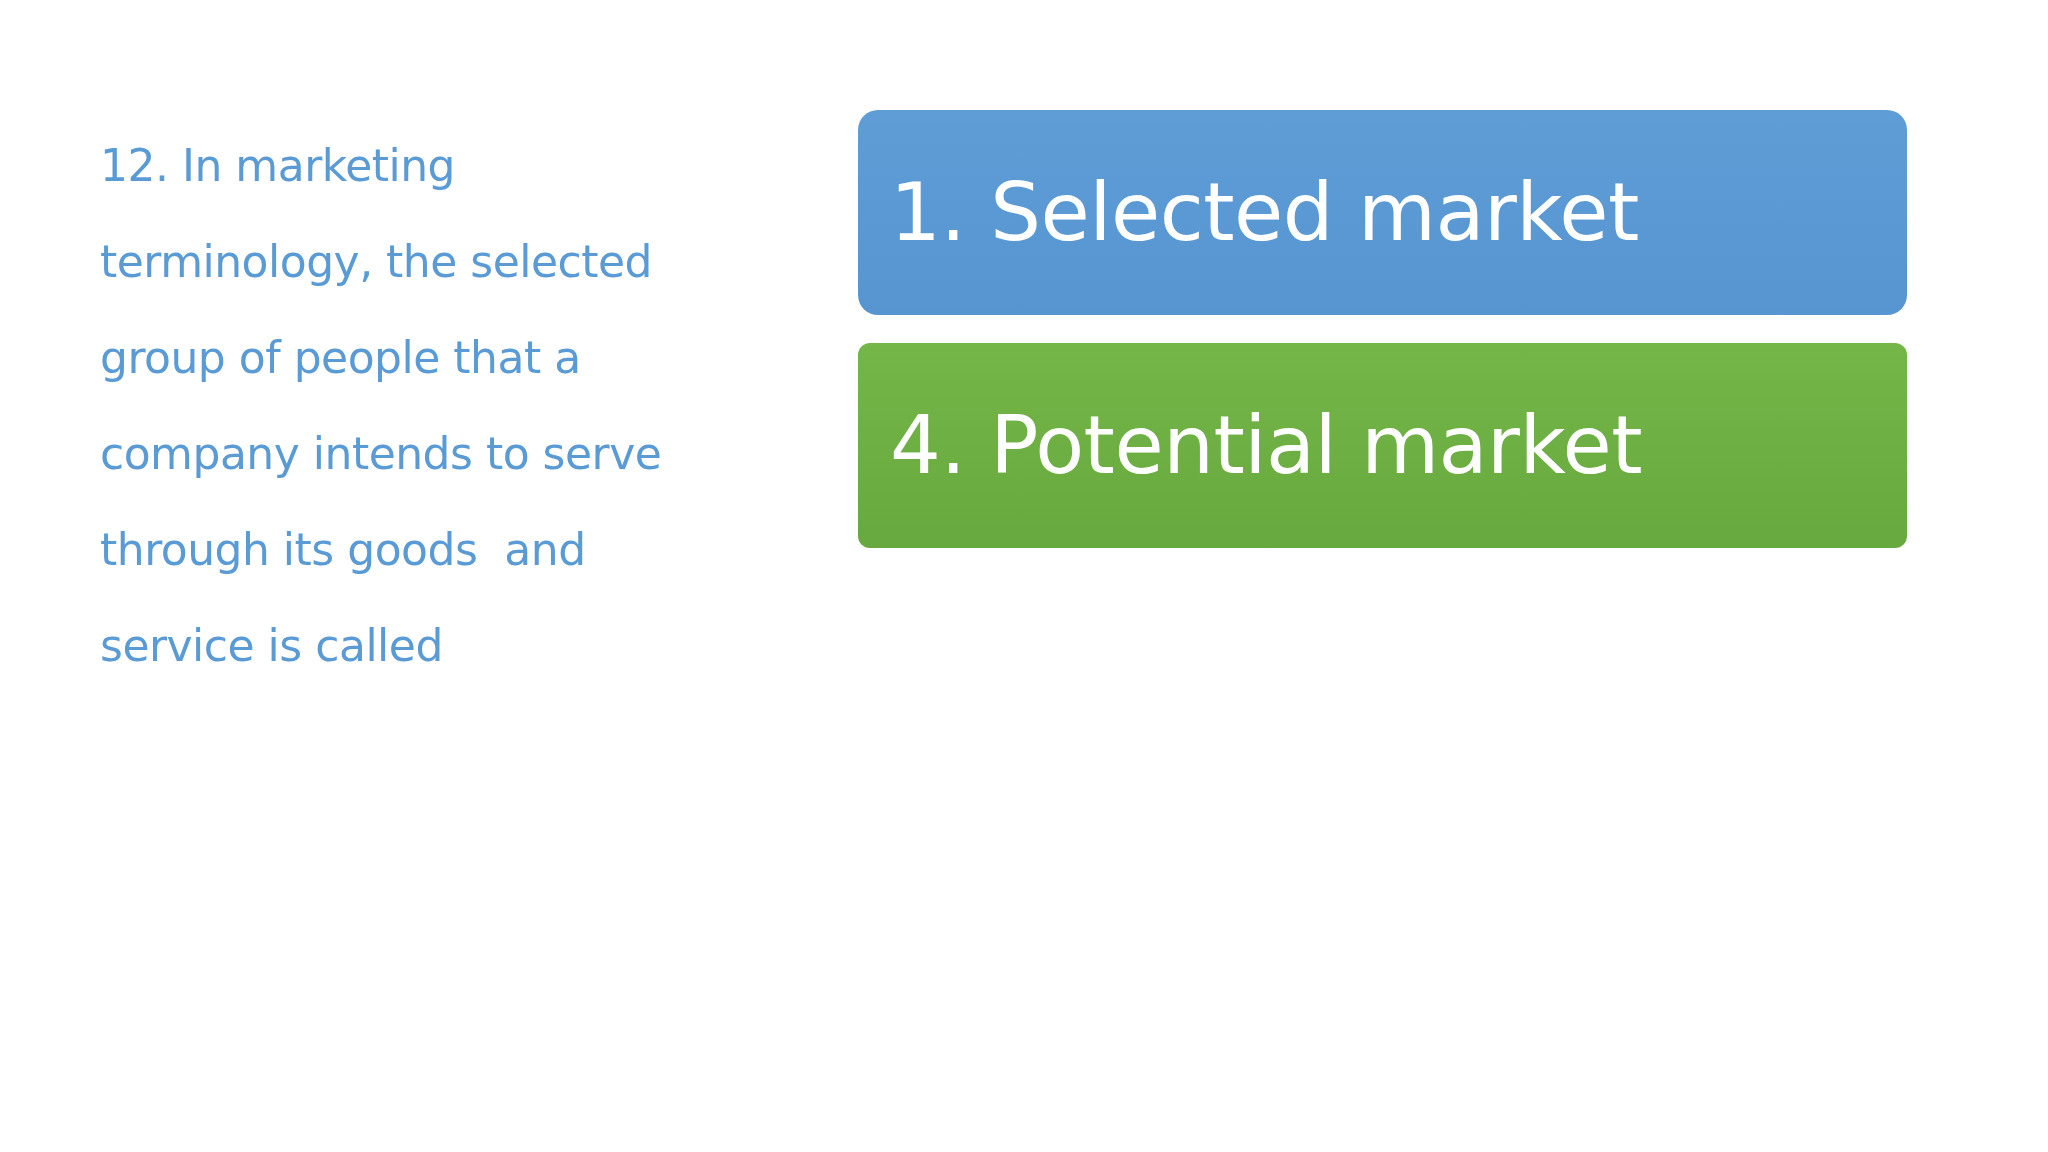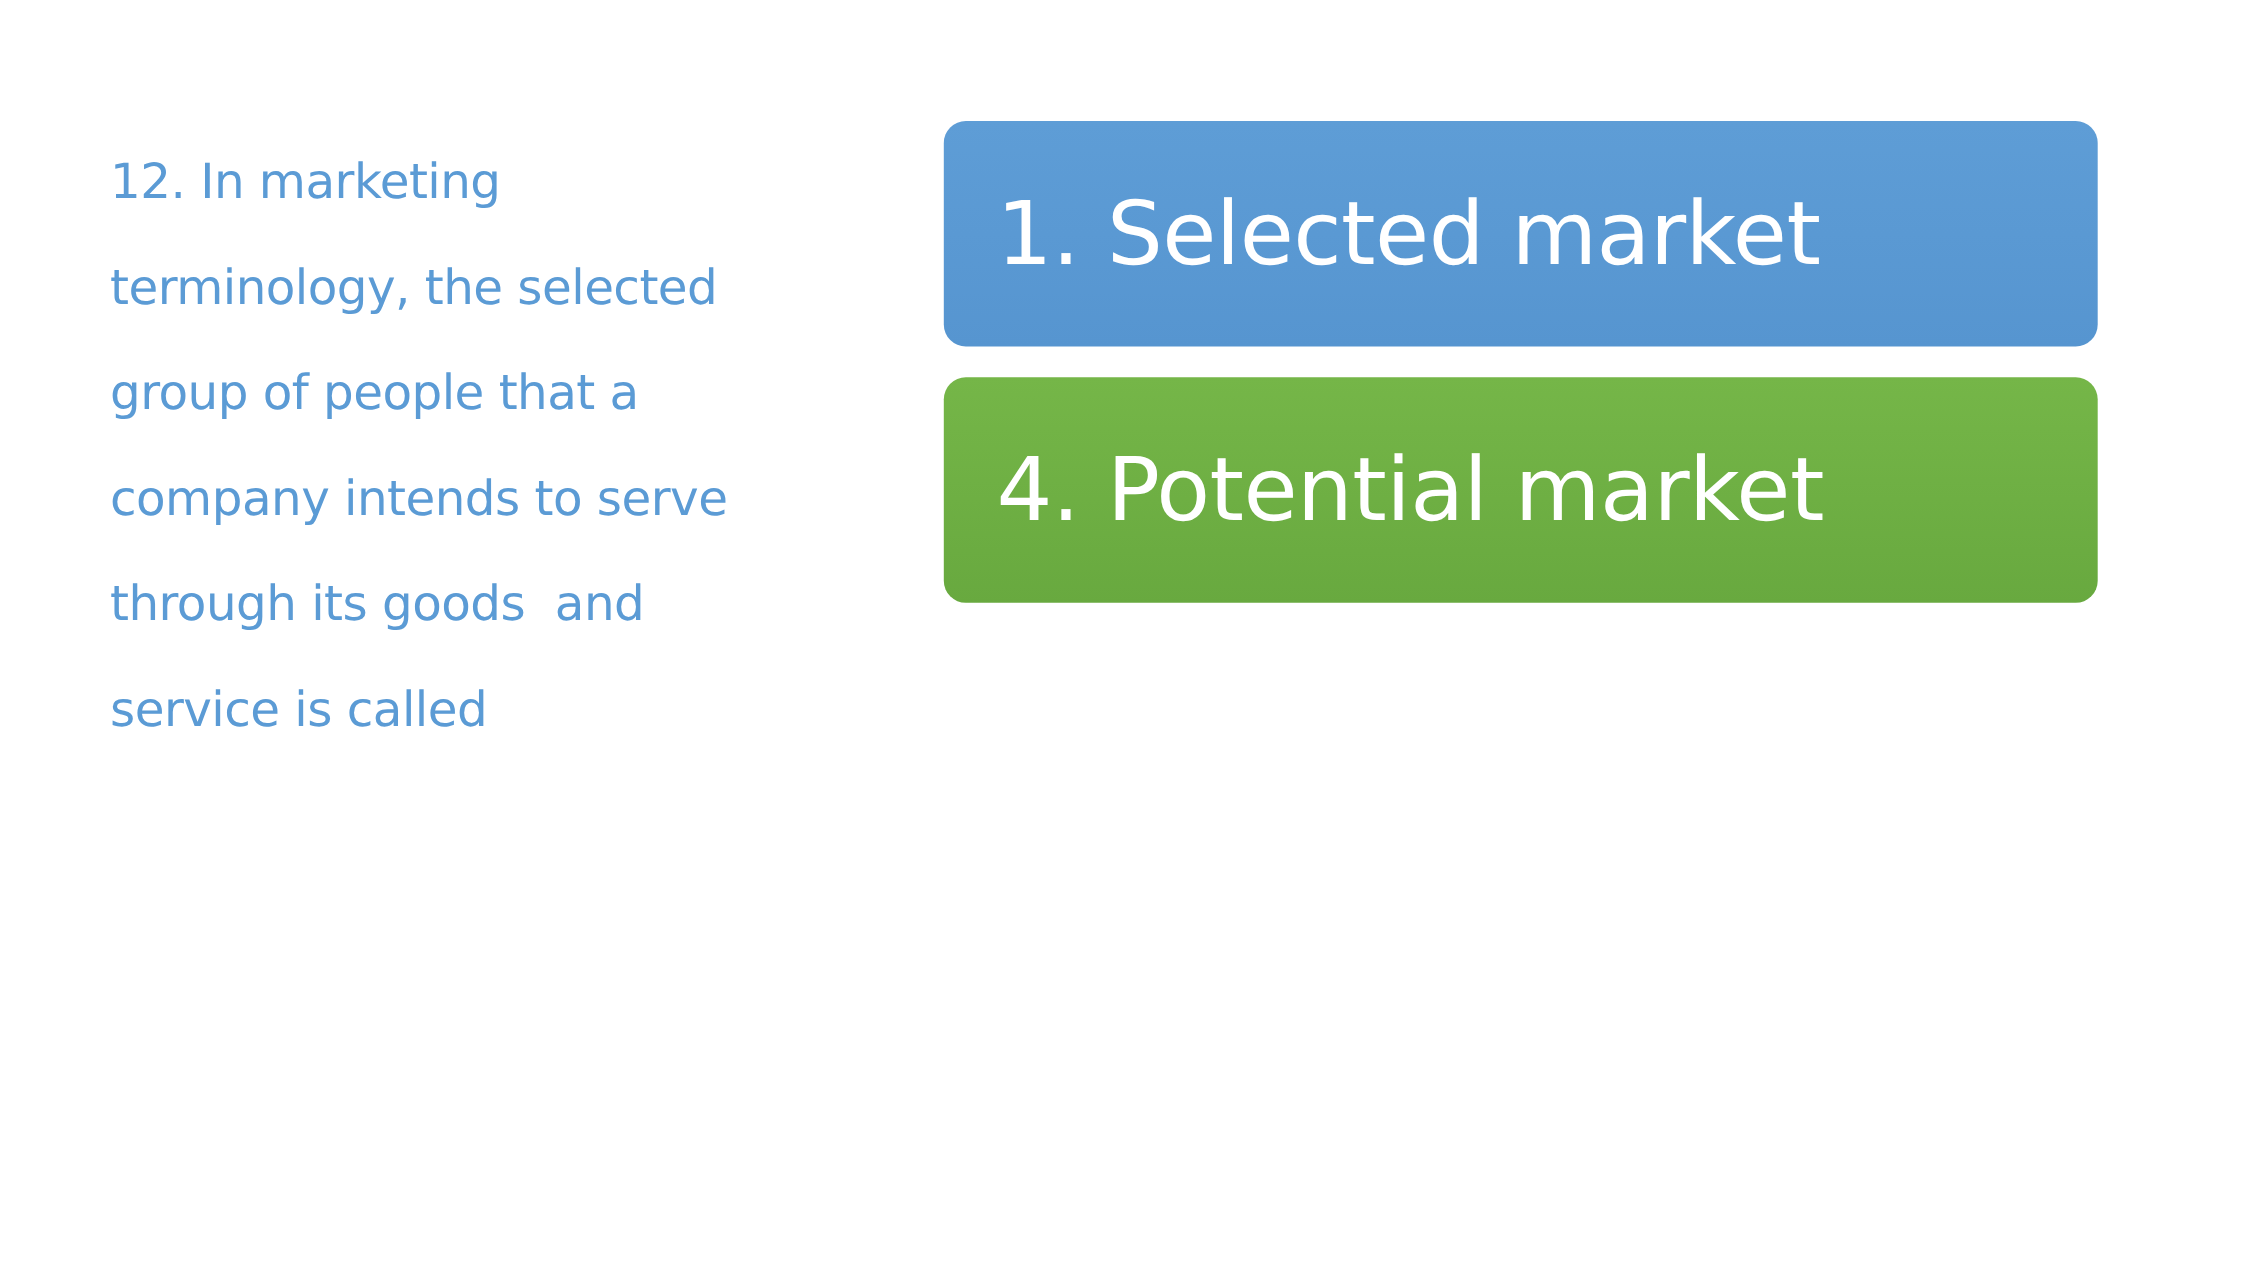--- a/index.html
+++ b/index.html
@@ -46,25 +46,26 @@
   }
   .option-bar {
     position: relative;
     width: 100%;
     height: 205px;
     border-radius: 20px;
     margin-bottom: 28px;
     display: flex;
     align-items: center;
     box-sizing: border-box;
-    padding-left: 48px;
+    padding-left: 32px;
     padding-right: 30px;
   }
   .option-bar:last-child {
     margin-bottom: 0;
+    border-radius: 12px;
   }
   .option-label {
     font-family: "DejaVu Sans", sans-serif;
     font-weight: 400;
     font-size: 80px;
     line-height: 1;
     color: #ffffff;
     letter-spacing: -0.5px;
     white-space: nowrap;
   }

